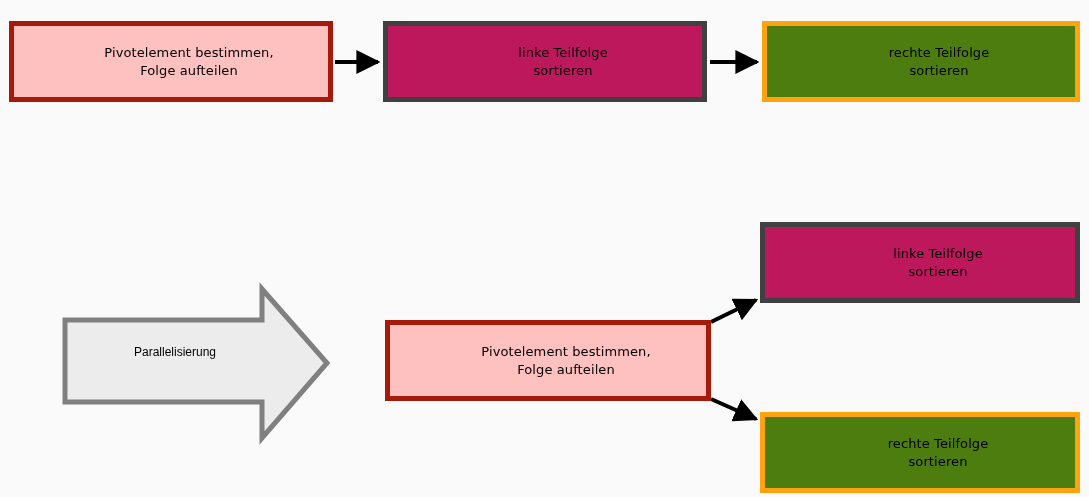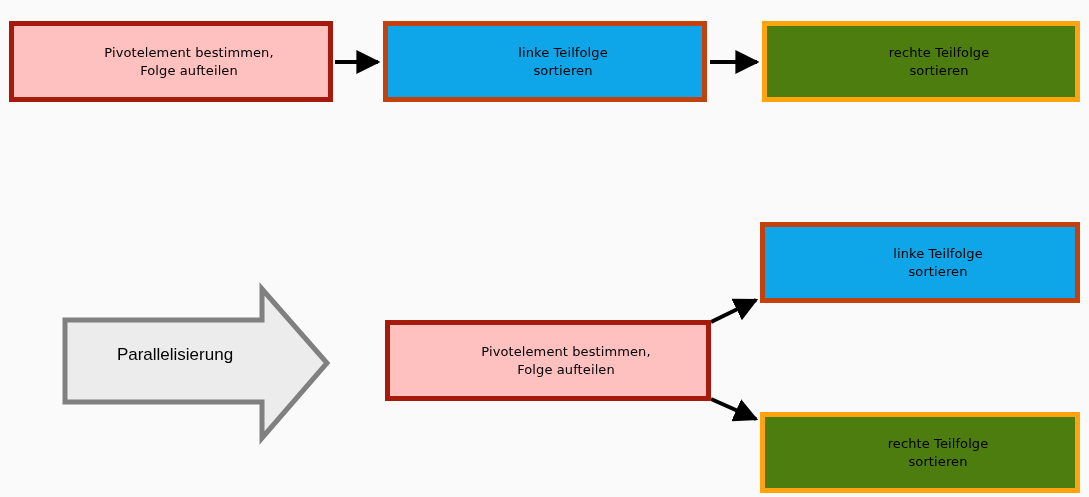--- a/index.html
+++ b/index.html
@@ -27,22 +27,22 @@
     color: #000000;
     letter-spacing: 0.1px;
     white-space: pre-line;
     padding-left: 36px;
   }
   .node-pink {
     background: #ffc0c0;
     border: 5px solid #a61a0c;
   }
   .node-blue {
-    background: #0ea5e9;
-    border: 5px solid #c2410c;
+    background: #be185d;
+    border: 5px solid #404040;
   }
   .node-yellow {
     background: #4d7c0f;
     border: 5px solid #ffa30f;
   }
   
   #n-top-pink   { left: 9px;   top: 21px;  width: 324px; height: 81px; }
   #n-top-blue   { left: 383px; top: 21px;  width: 324px; height: 81px; }
   #n-top-yellow { left: 762px; top: 21px;  width: 318px; height: 81px; }
   
@@ -56,21 +56,21 @@
     width: 1089px;
     height: 497px;
     pointer-events: none;
   }
   .big-arrow-label {
     position: absolute;
     left: 80px;
     top: 345px;
     width: 190px;
     text-align: center;
-    font-size: 17px;
+    font-size: 12px;
     color: #000000;
     font-family: "Liberation Sans", sans-serif;
   }
 </style>
 </head>
 <body>
 
 <div id="canvas">
 
   <svg class="layer" viewBox="0 0 1089 497">

